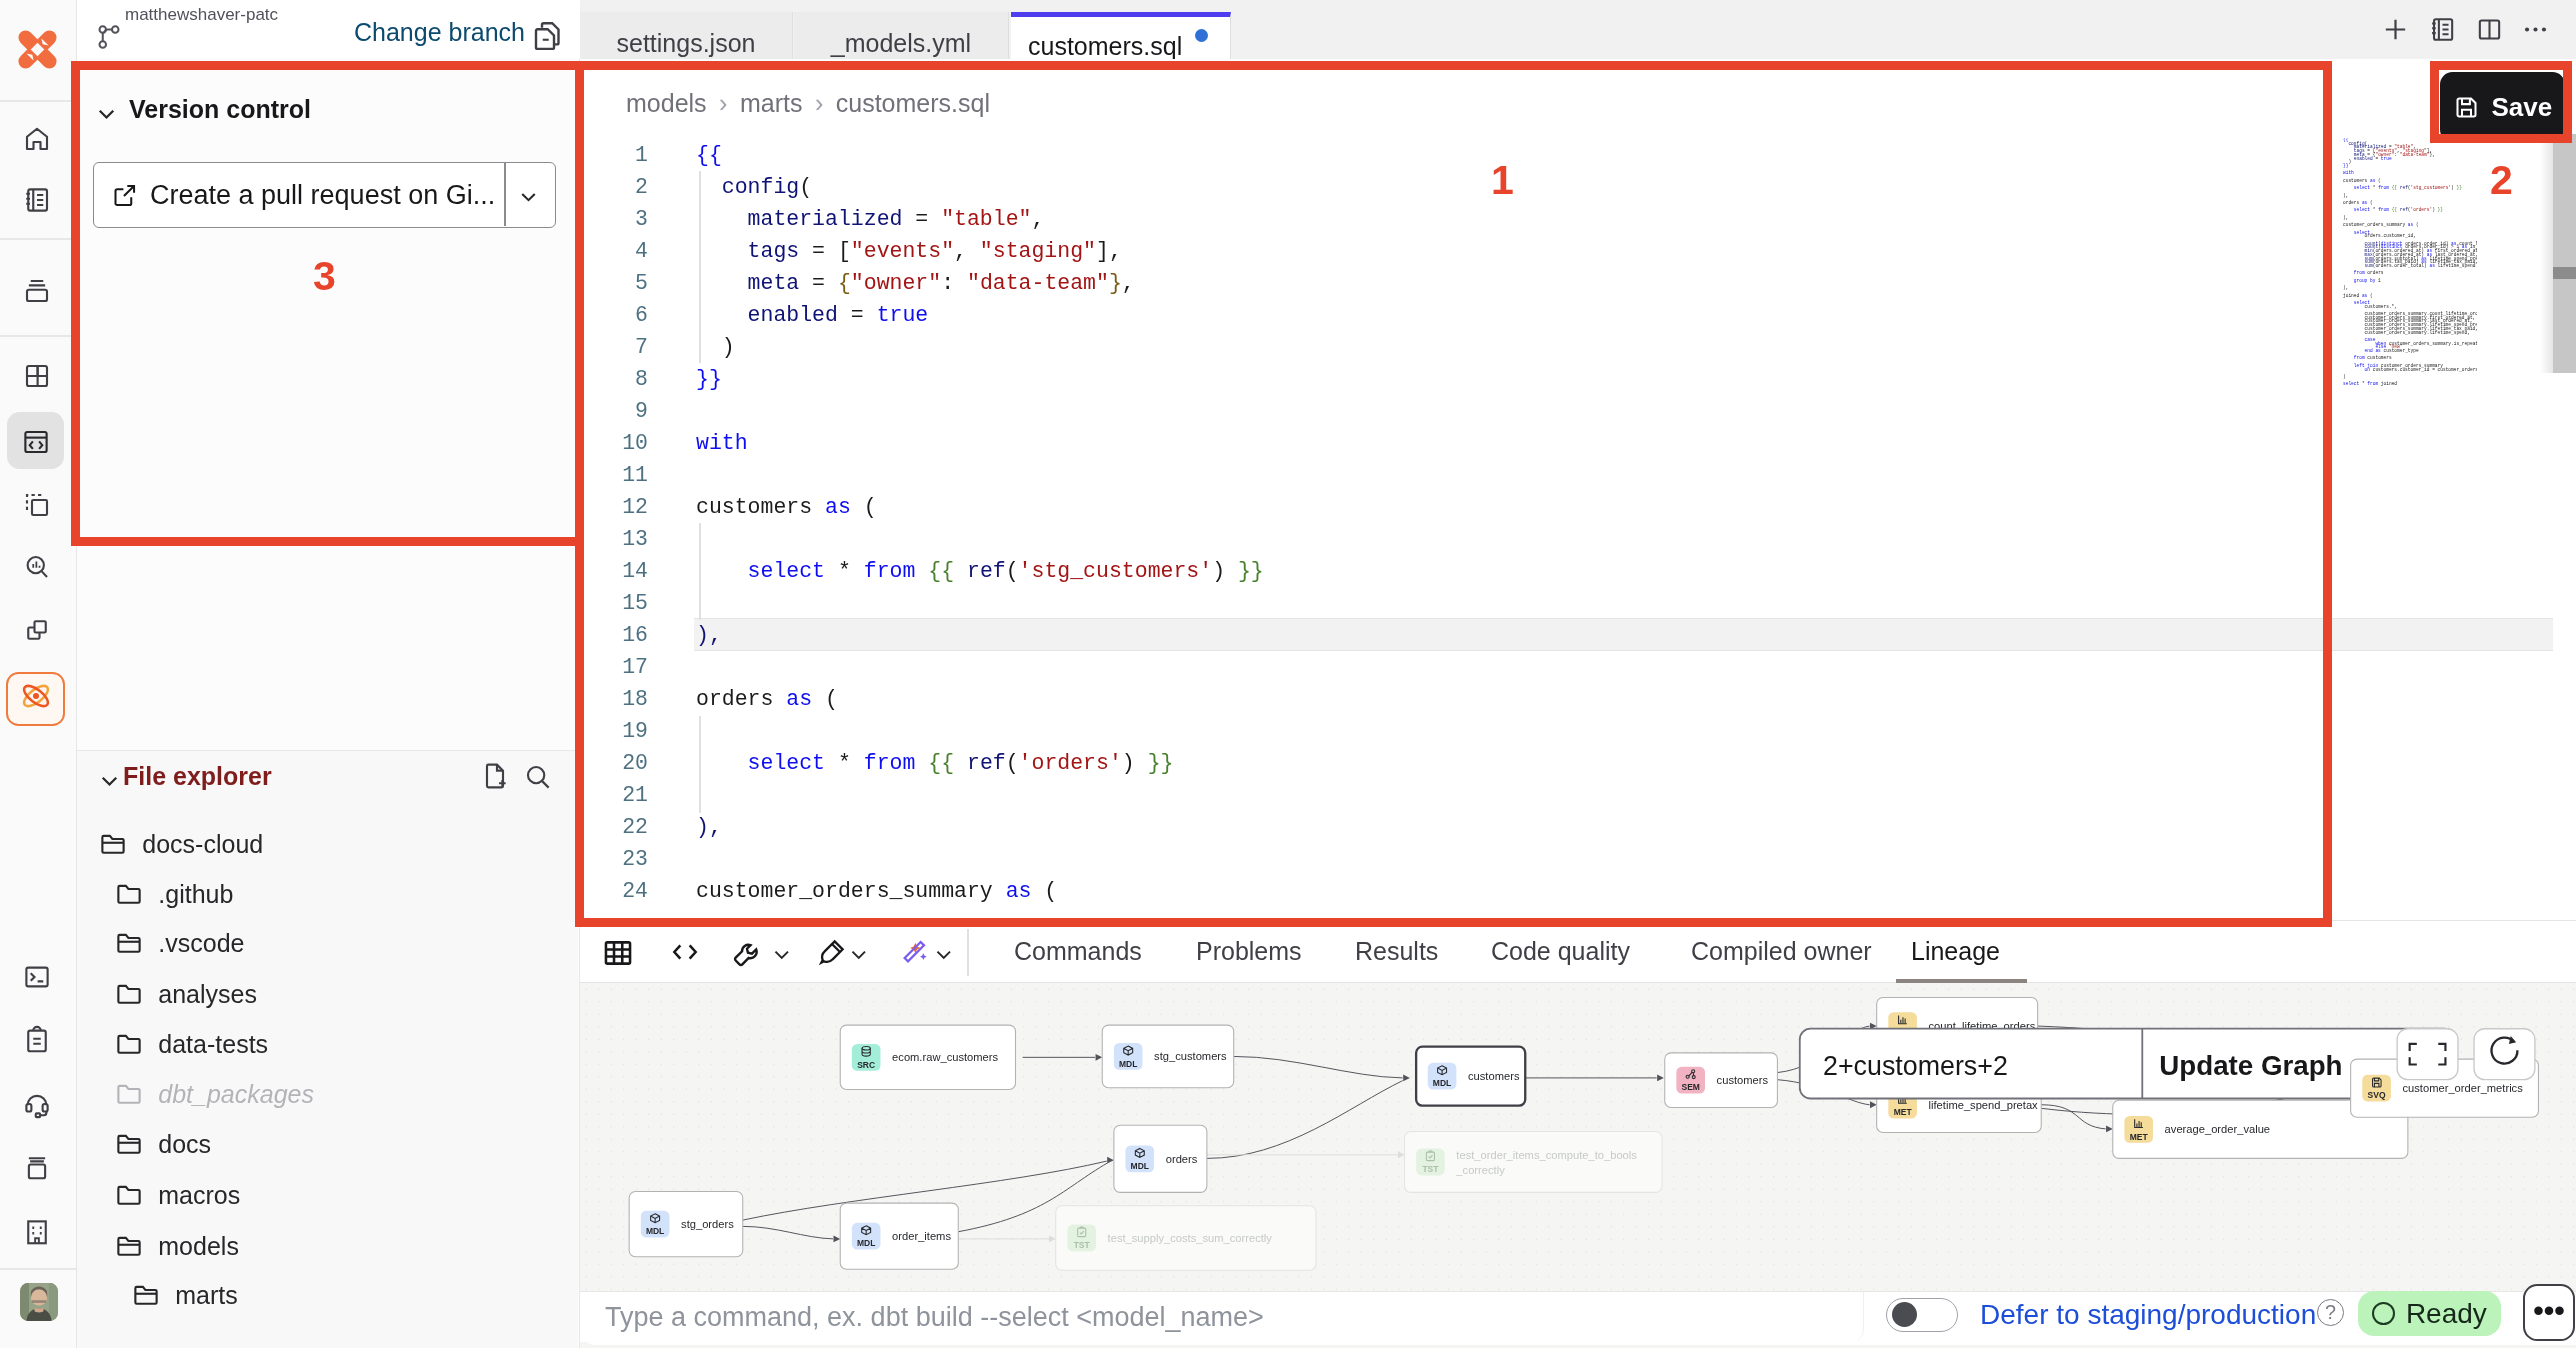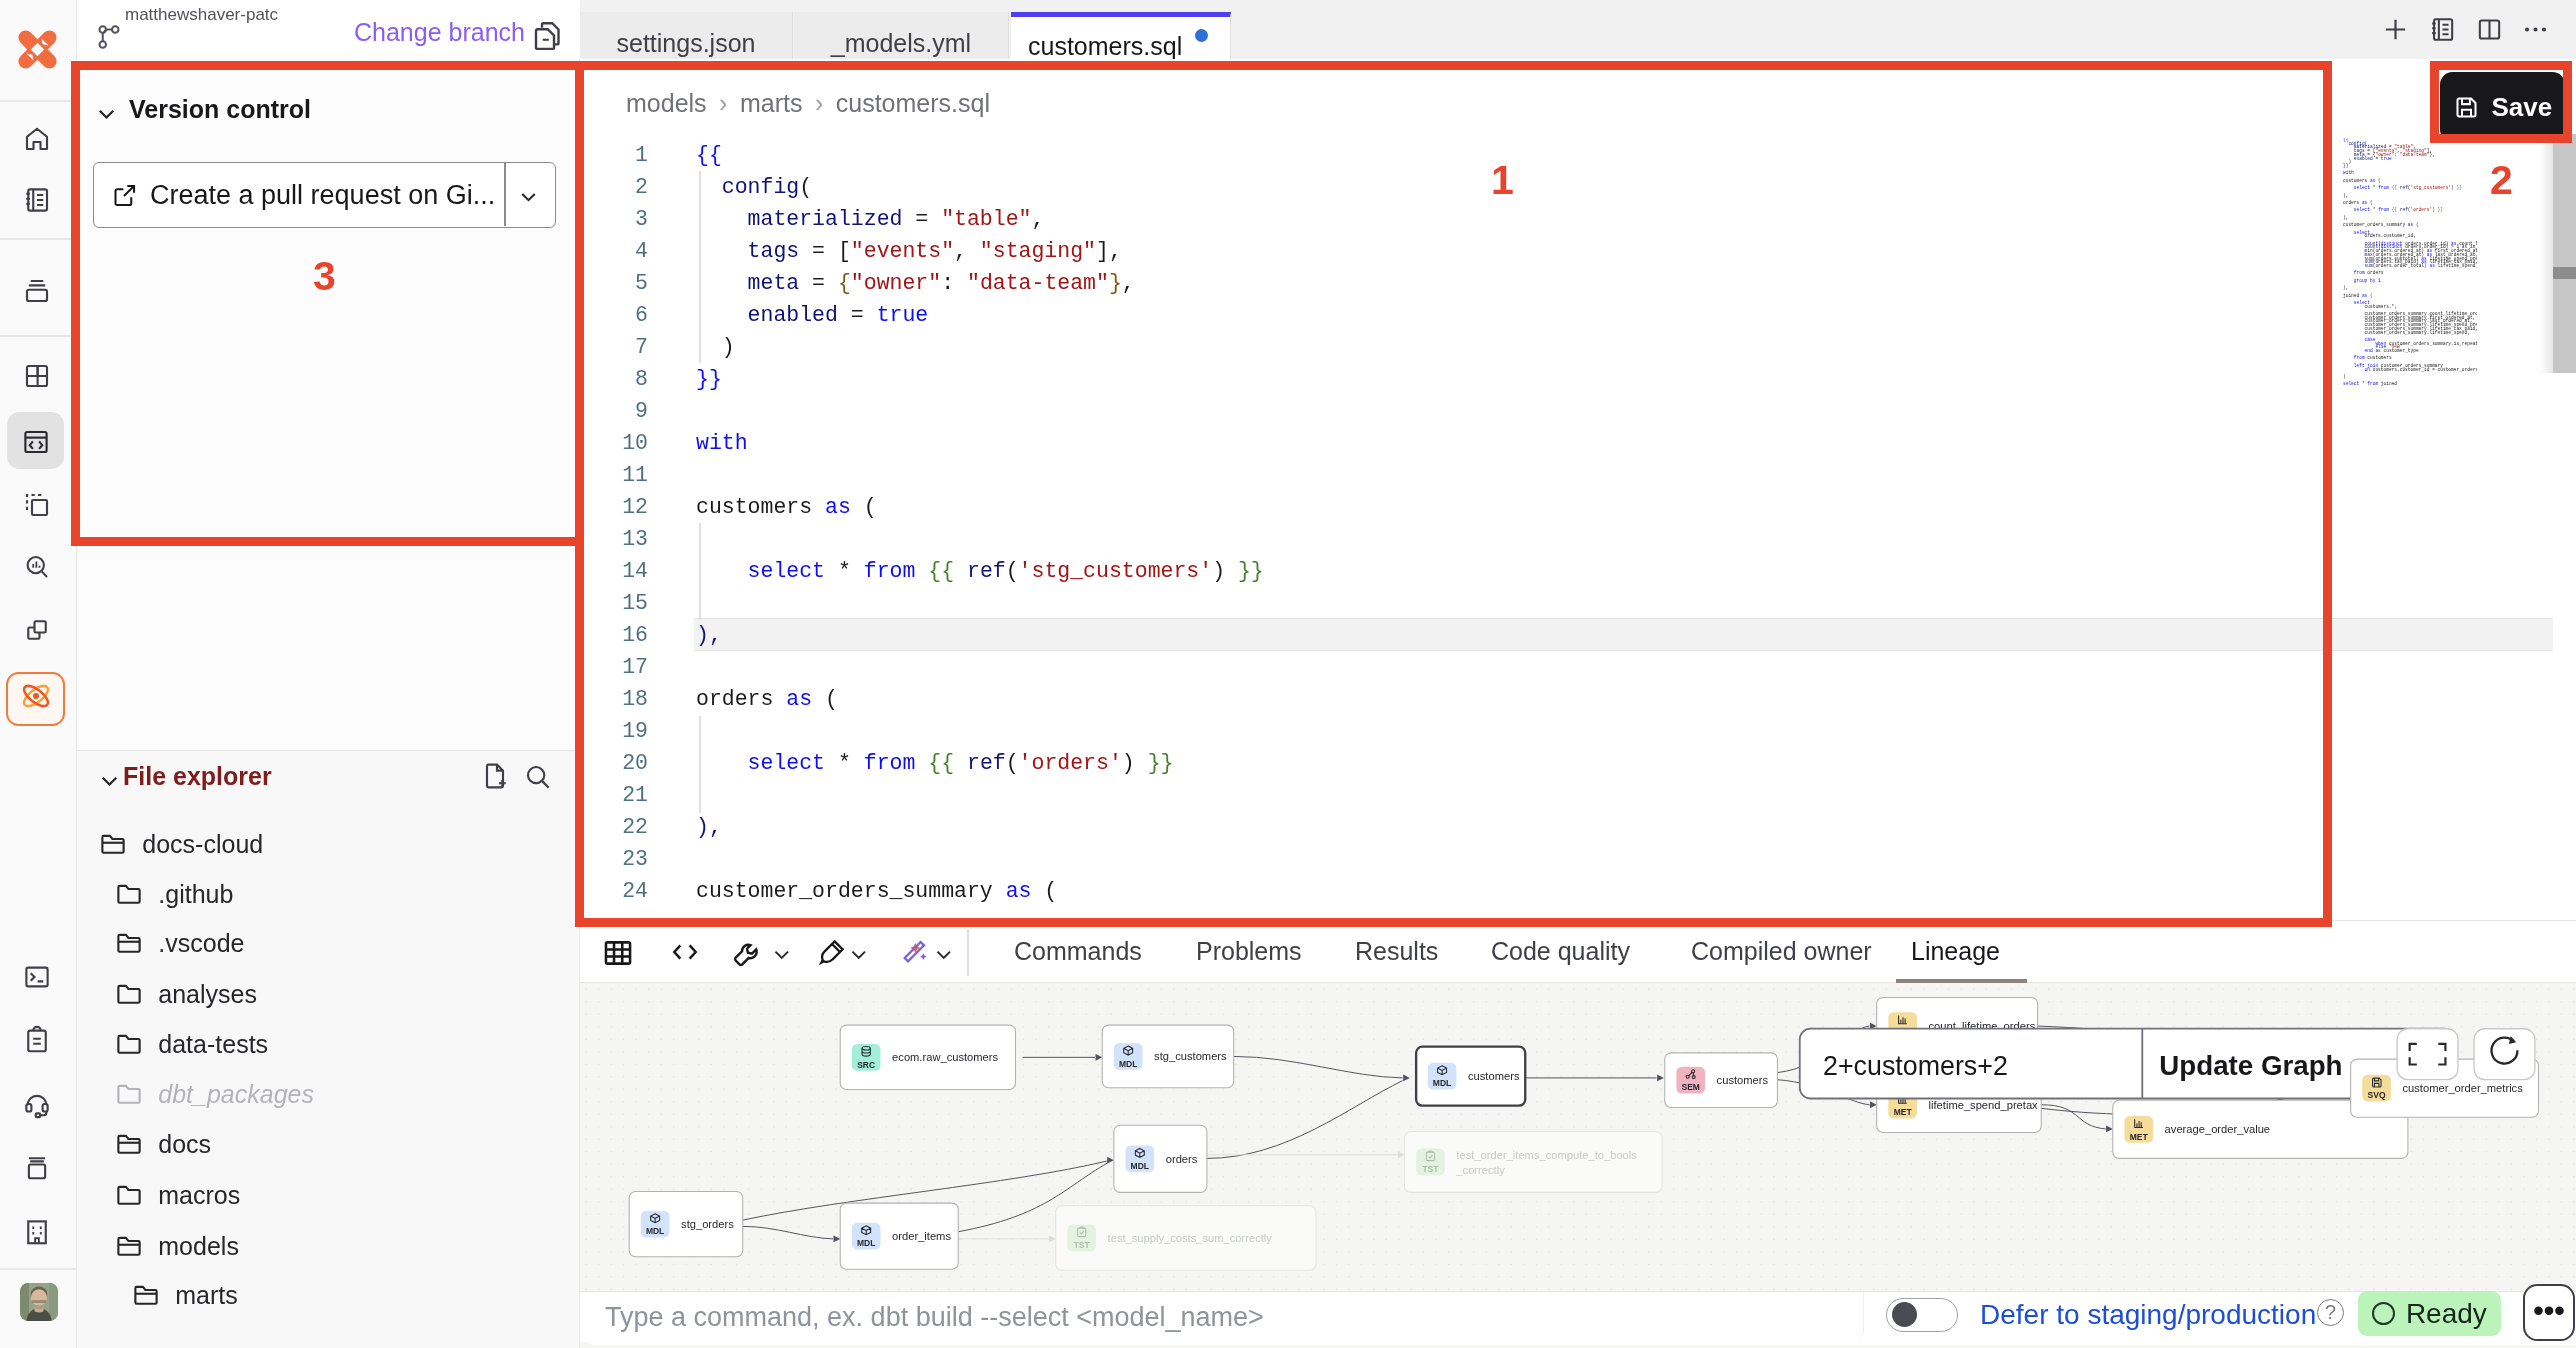--- a/index.html
+++ b/index.html
@@ -27,21 +27,21 @@
 .fital{font-style:italic;color:#b4b4b8}
 
 #tabbar{left:580px;top:0;width:1996px;height:59px;background:#f1f1f1}
 .tab{position:absolute;top:12px;height:59px;padding-top:4.5px;background:#ececec;border-right:1.8px solid #dedede;color:#3f3f46;font-size:25px;display:flex;align-items:center;justify-content:center}
 #tab3{background:#fff;border-top:5.4px solid #4f3df0;color:#18181b}
 #bluedot{left:1195px;top:29px;width:13.4px;height:13.4px;border-radius:50%;background:#2f6fd6}
 .topic{position:absolute;top:15px;width:29px;height:29px}
 
 #branch{left:94px;top:21.5px}
 #branchname{left:125px;top:5px;font-size:17px;color:#52525b;width:224px;overflow:hidden;white-space:nowrap}
-#changebr{left:354px;top:18px;font-size:25px;color:#8b5cf6;font-weight:500}
+#changebr{left:354px;top:18px;font-size:25px;color:#0c4a6e;font-weight:500}
 #copyic{left:530px;top:18px}
 
 #editor{left:580px;top:59px;width:1996px;height:861px;background:#fff}
 #crumb{left:626px;top:89px;font-size:25px;color:#71717a}
 #crumb .sep{color:#a1a1aa;padding:0 12.5px}
 #hl16{left:694px;top:618px;width:1859px;height:33px;background:#f2f2f2;border-top:1.8px solid #e4e4e4;border-bottom:1.8px solid #e4e4e4}
 pre{font-family:"Liberation Mono",monospace}
 #lnums{left:580px;top:139px;width:68px;text-align:right;font-size:21.5px;line-height:32px;color:#4e7181}
 #code{left:696px;top:139px;font-size:21.5px;line-height:32px;color:#1b1b1b}
 .kb{color:#0e0ef0}.kn{color:#101376}.st{color:#a31515}.gr{color:#47812c}.br{color:#7a5b16}
@@ -62,21 +62,21 @@
 .btic{position:absolute;top:936px}
 
 #lineage{left:580px;top:983px;width:1996px;height:366px;background:#f5f5f4;background-image:radial-gradient(circle,#d6d6d2 0.9px,transparent 0.9px);background-size:12.5px 12.5px}
 
 #cmdbar{left:580px;top:1291px;width:1996px;height:54px;background:#fff;border-top:1.8px solid #e6e6e6;border-radius:0 0 0 16px}
 #cmdtext{left:605px;top:1302px;font-size:27px;color:#8e939c}
 #toggle{left:1886px;top:1298px;width:72px;height:34px;border:1.8px solid #a1a1aa;border-radius:18px;background:#fff}
 #knob{left:1892px;top:1302px;width:25px;height:25px;border-radius:50%;background:#4b4b52}
 #defer{left:1980px;top:1299px;font-size:28px;color:#1d4ed8}
 #qmark{left:2317px;top:1299px;width:27px;height:27px;border:1.8px solid #7a7a82;border-radius:50%;color:#7a7a82;font-size:19.7px;text-align:center;line-height:25px}
-#ready{left:2358px;top:1291px;width:143px;height:45px;background:#bbf3ba;border-radius:9px;display:flex;align-items:center;justify-content:center;gap:10.7px;font-size:28px;font-weight:500;color:#16281a}
+#ready{left:2358px;top:1291px;width:143px;height:45px;background:#bbf3ba;border-radius:16px;display:flex;align-items:center;justify-content:center;gap:10.7px;font-size:28px;font-weight:500;color:#16281a}
 #readyring{width:23px;height:23px;border:2.7px solid #1d3b22;border-radius:50%}
 #dots3{left:2523px;top:1284px;width:52px;height:57px;border:2.7px solid #3f3f46;border-radius:14.3px;color:#18181b;font-size:30px;font-weight:700;text-align:center;line-height:50px;background:#fff}
 
 .redbox{position:absolute;border:9.8px solid #e8432b}
 #rb1{left:575px;top:61px;width:1757px;height:866px}
 #rb2{left:2430px;top:61px;width:142px;height:82px}
 #rb3{left:71px;top:61px;width:513px;height:485px}
 .rnum{position:absolute;color:#e8432b;font-weight:700;font-size:41px}
 </style>
 </head>

